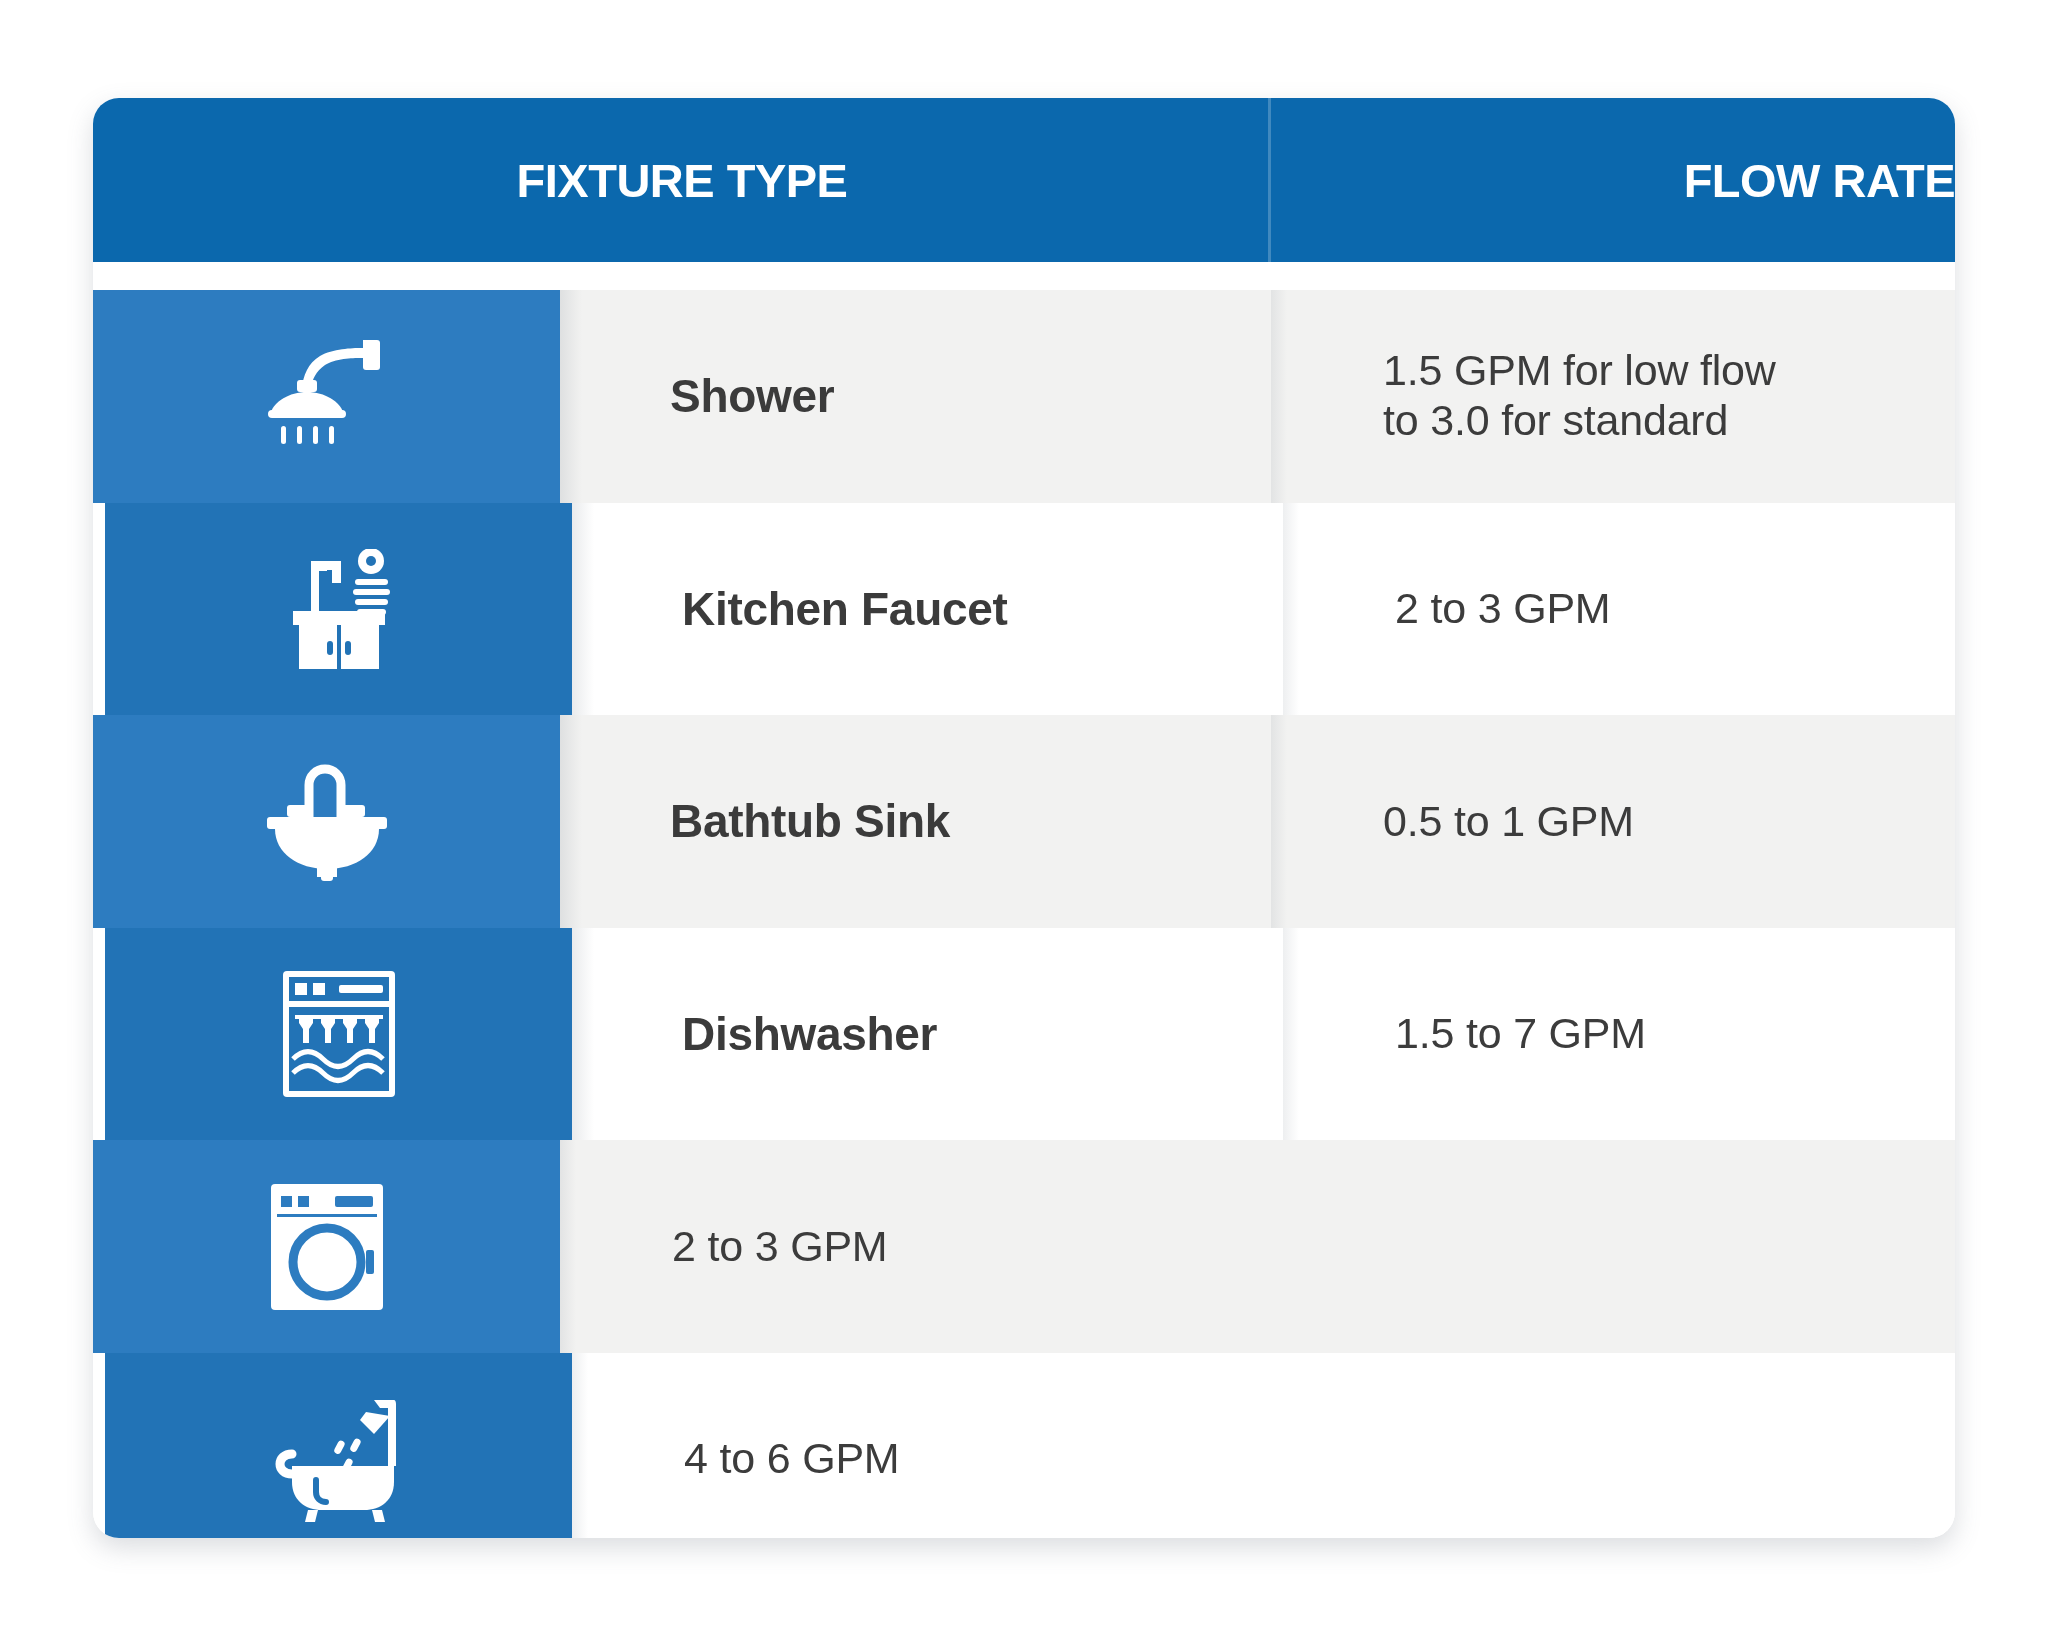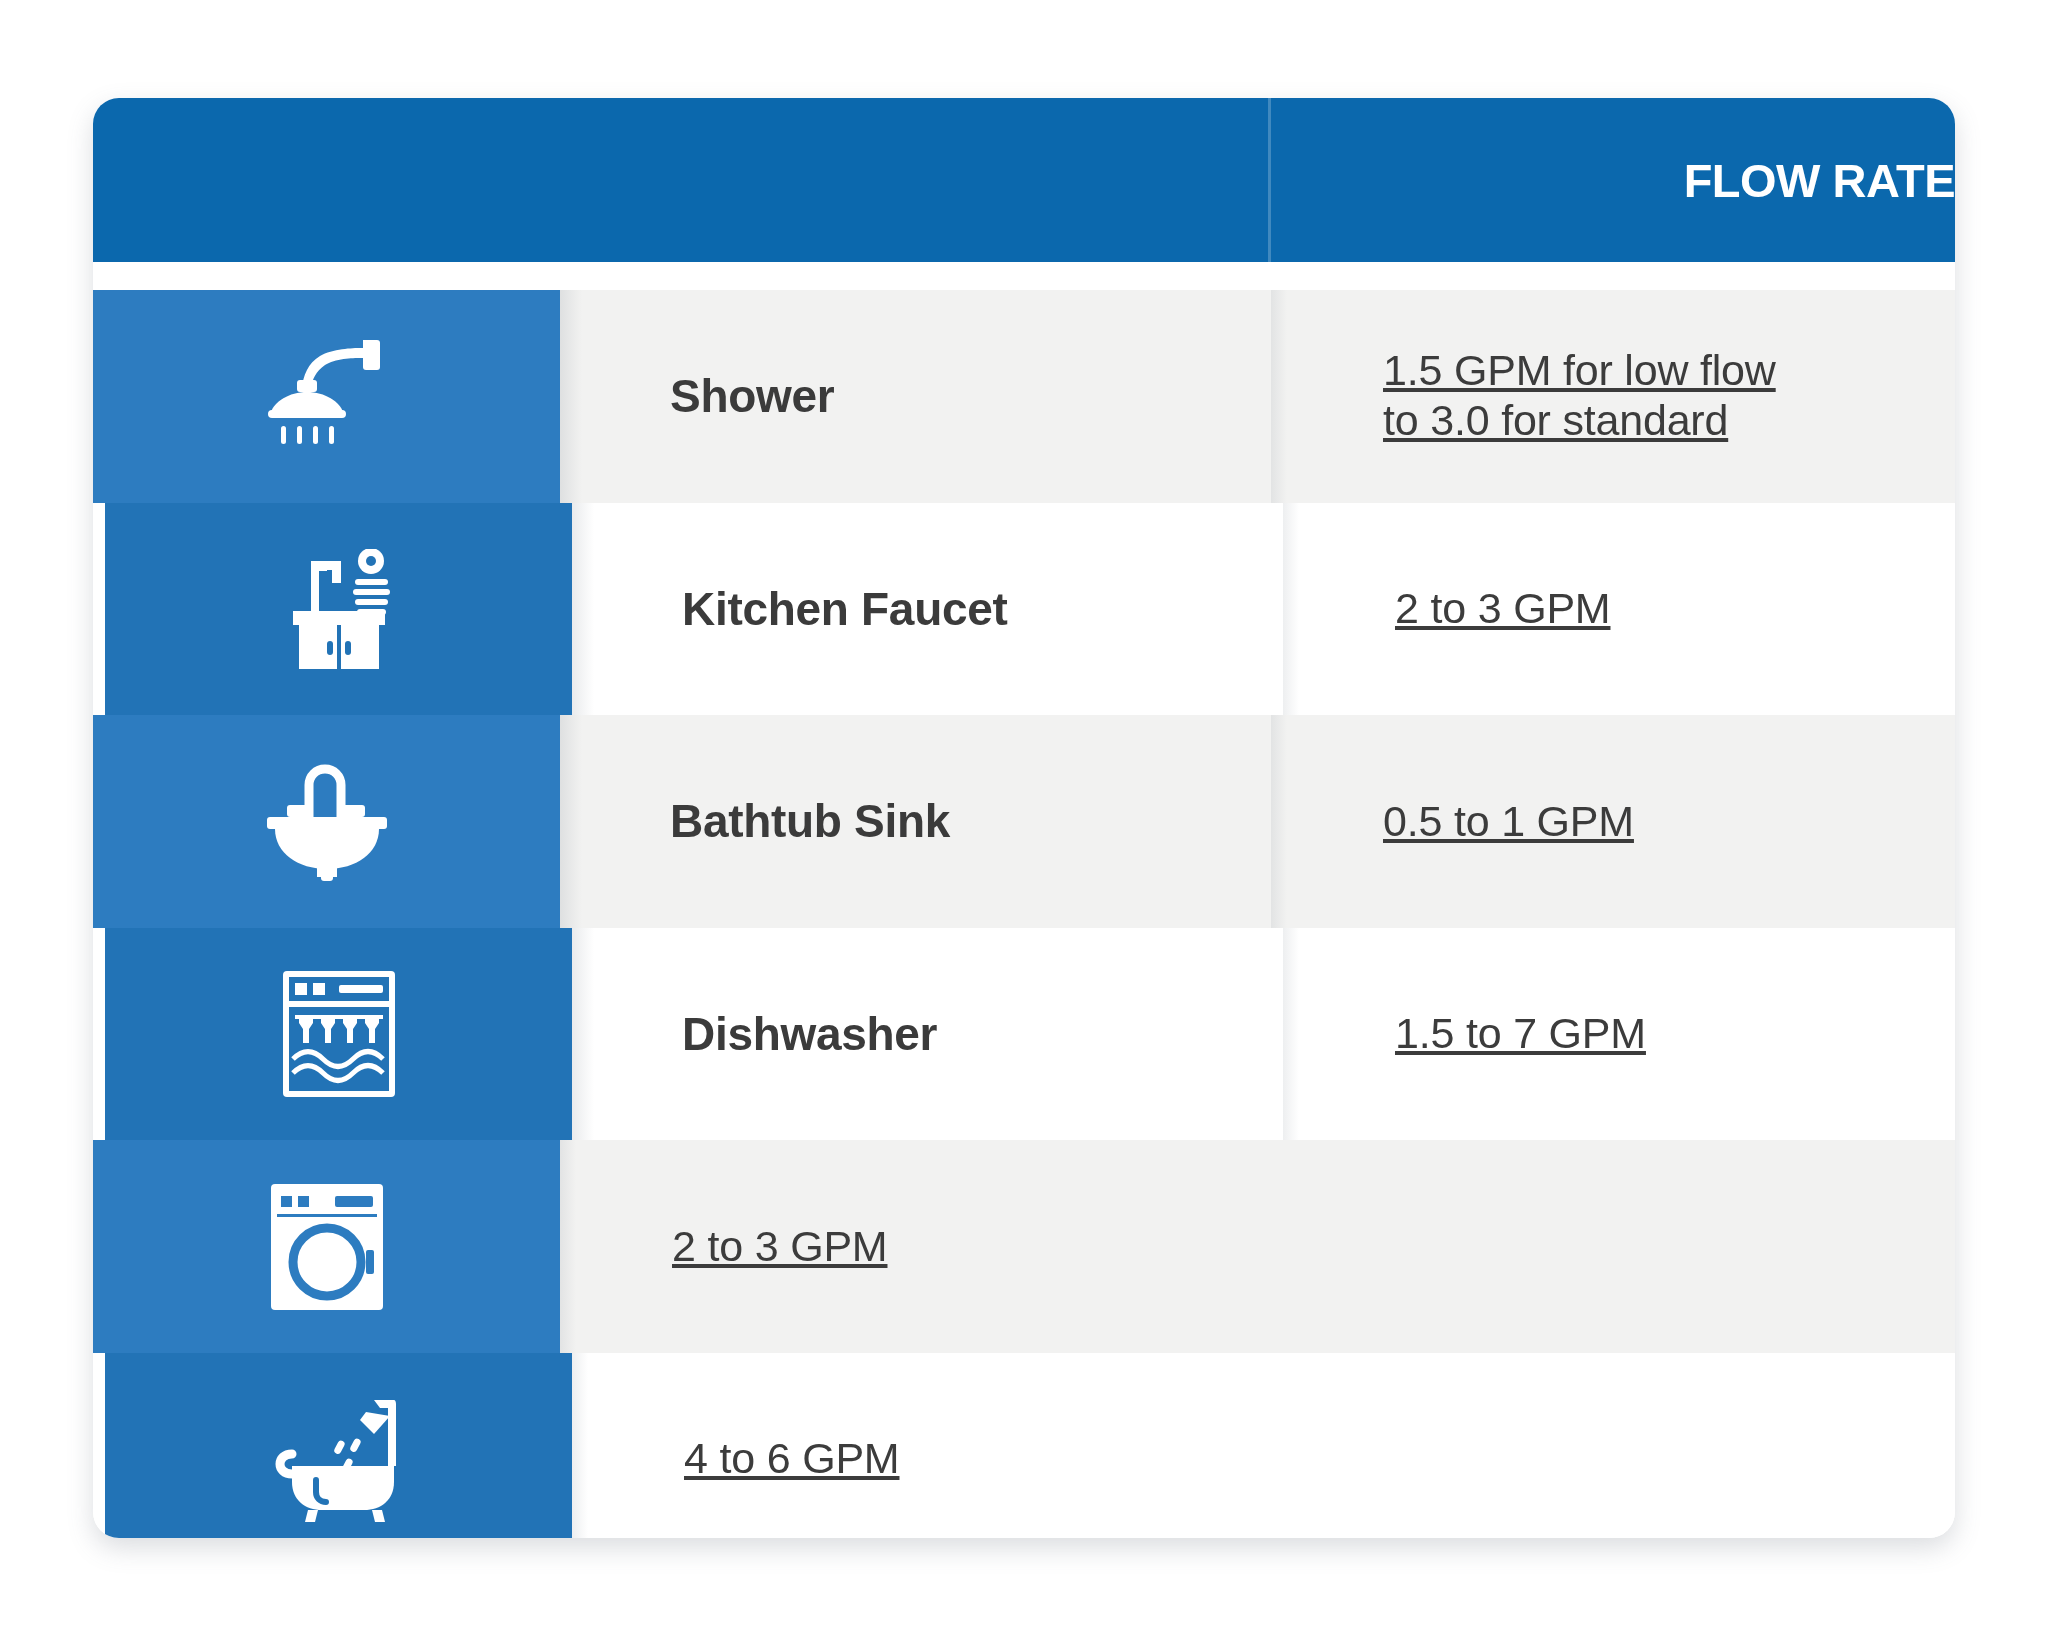--- a/index.html
+++ b/index.html
@@ -136,34 +136,34 @@
     width: 16px; height: 100%;
     background: linear-gradient(to right, rgba(120,130,140,0.13), rgba(120,130,140,0));
     pointer-events: none;
   }
   .flow-text {
     font-size: 43px;
     font-weight: normal;
     color: #3c3c3c;
     line-height: 1.16;
     letter-spacing: -0.2px;
-    text-decoration: underline;
   }
 
   .icon-svg { display: block; }
 </style>
 </head>
 <body>
 
 <div class="stage">
 
   <div class="table-card">
 
     <div class="thead">
       <div class="hcell hcell-fixture">
+        <span class="htext">FIXTURE TYPE</span>
         <span class="hdivider"></span>
       </div>
       <div class="hcell hcell-flow">
         <span class="htext">FLOW RATE</span>
       </div>
     </div>
 
     <div class="tbody">
 
       <div class="trow alt-a">

